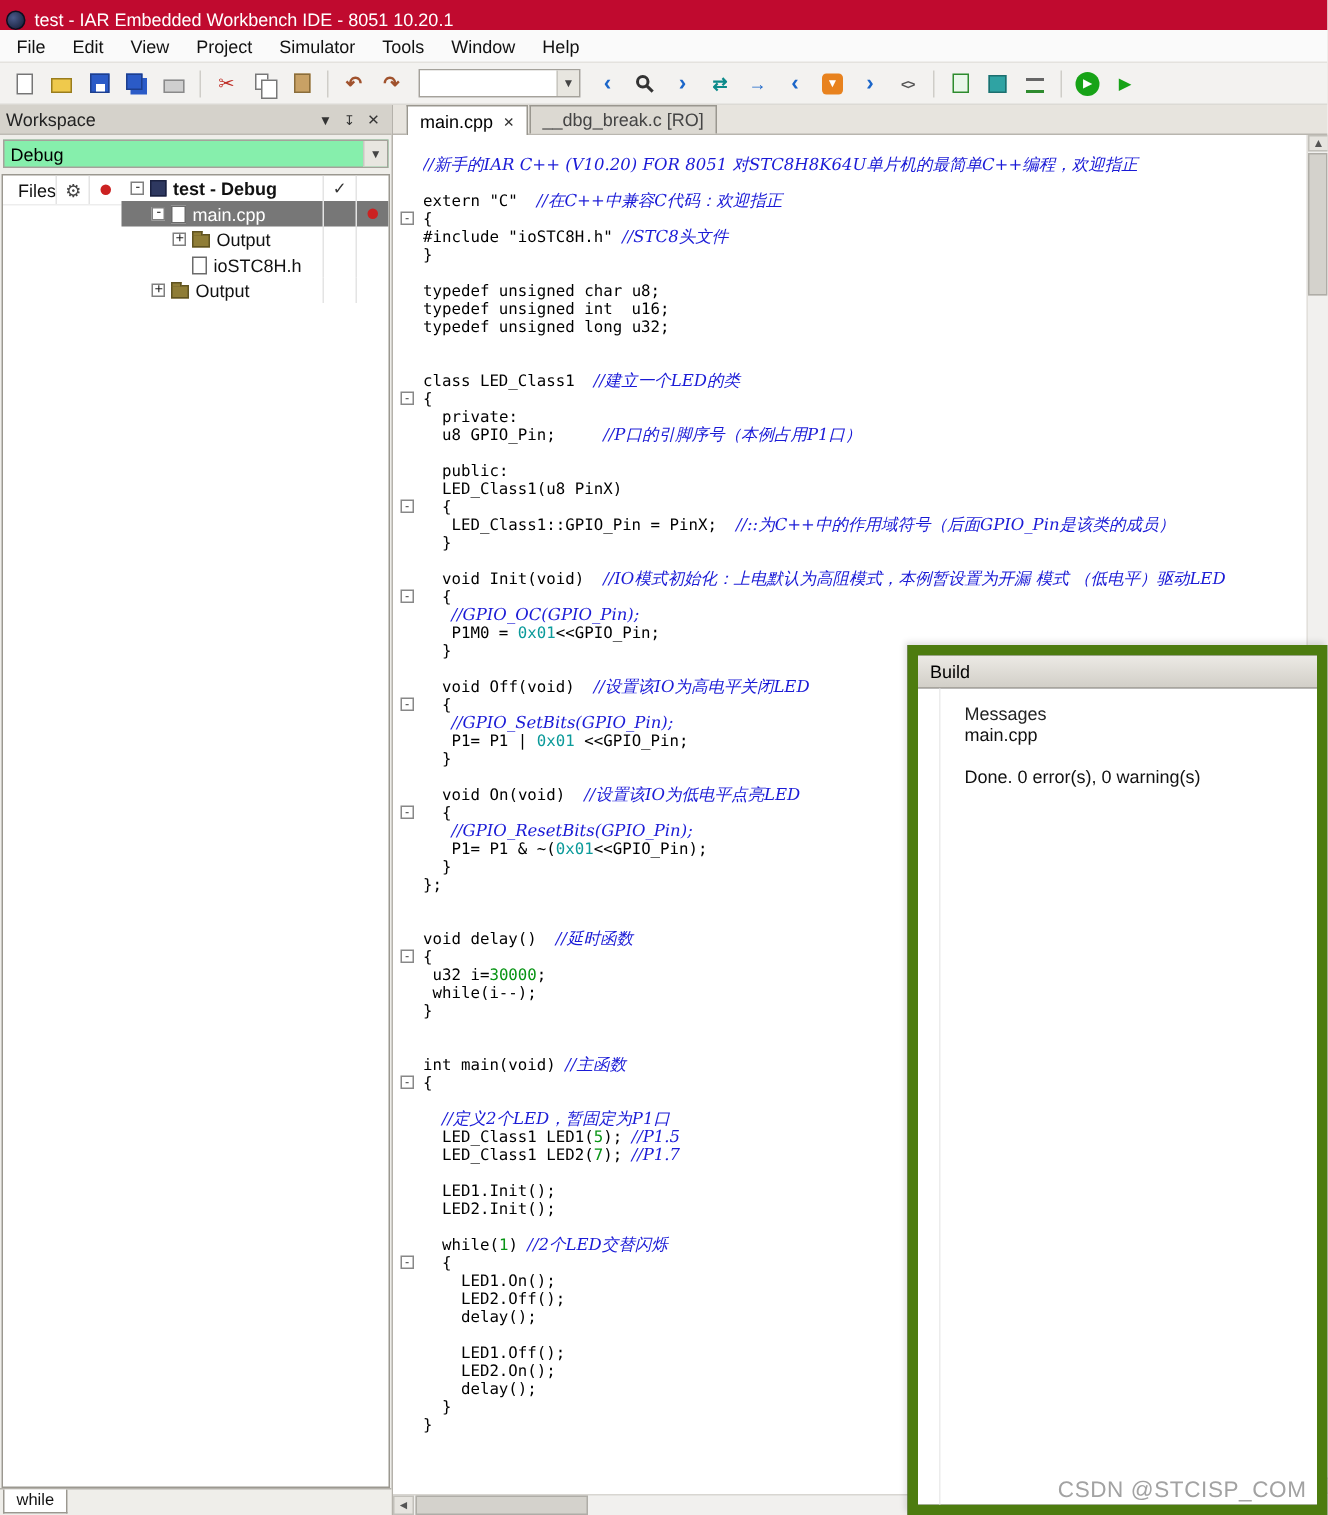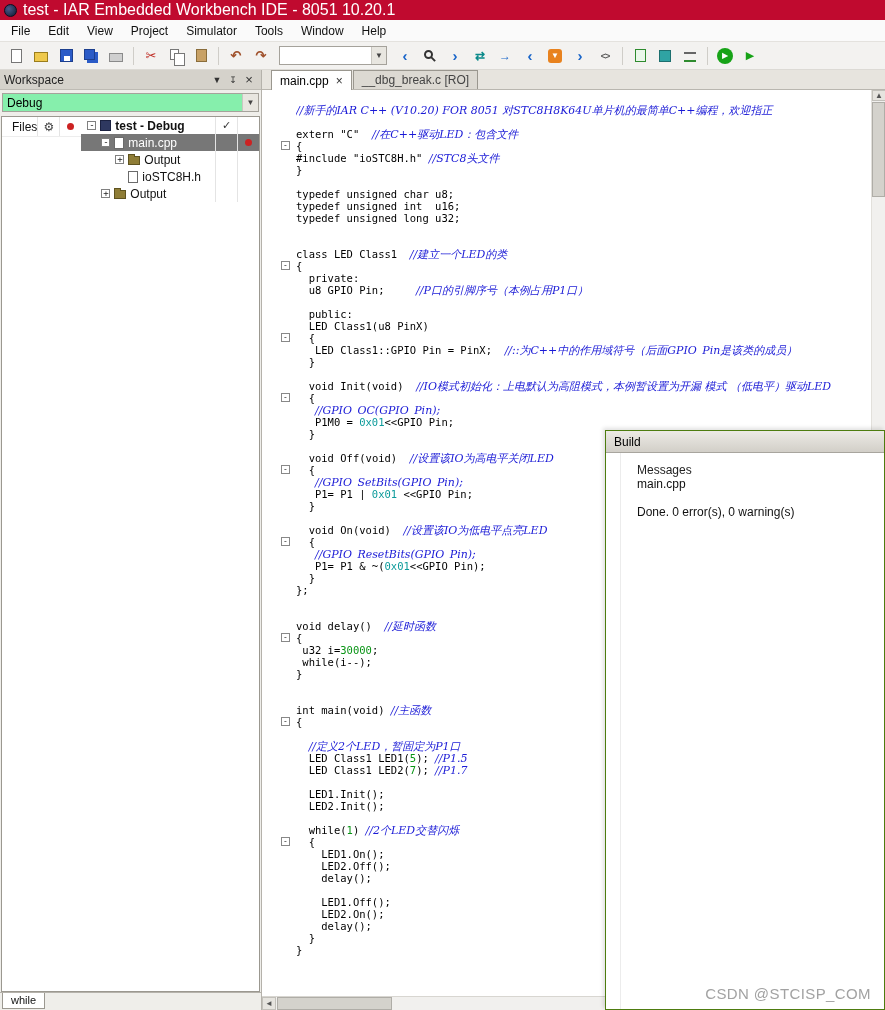--- a/index.html
+++ b/index.html
@@ -1,21 +1,21 @@
 <!DOCTYPE html>
 <html style="--titlebar: #C00A2F; --selection-bg: #777777; --comment: #1A1AD6; --number: #089414; --hex-number: #0B9A9A; --error-dot: #CC2222; --build-titlebar: #ECEAE5;"><head>
 <meta charset="utf-8">
 <style>
   *{margin:0;padding:0;box-sizing:border-box}
   html,body{width:885px;height:1010px;overflow:hidden}
   body{font-family:"Liberation Sans",sans-serif;background:#D8D5CE;position:relative}
   .screen{position:absolute;inset:0;width:885px;height:1010px;overflow:hidden}
 
   
-  .titlebar{position:absolute;top:0;left:0;right:0;height:20px;background:var(--titlebar,#C00A2F);color:#fff;display:flex;align-items:center;gap:6px;padding-left:4px;font-size:16px}
+  .titlebar{position:absolute;top:0;left:0;right:0;height:20px;background:var(--titlebar,#C00A2F);color:#fff;display:flex;align-items:flex-end;gap:6px;padding-left:4px;font-size:12px}
   .app-icon{width:13px;height:13px;border-radius:50%;background:radial-gradient(circle at 35% 35%,#4a5a8a,#101830);border:1px solid #0a0f20;flex:0 0 13px}
 
   
   .menubar{position:absolute;top:20px;left:0;right:0;height:22px;background:#FAFAFA;border-bottom:1px solid #E4E2DE;display:flex;align-items:center;font-size:12px;color:#111;padding-left:2px}
   .menu-item{padding:3px 9px;cursor:default}
 
   
   .toolbar{position:absolute;top:42px;left:0;right:0;height:28px;background:#F3F2F0;border-bottom:1px solid #DCDAD5;display:flex;align-items:center;padding-left:5px;gap:3px}
   .tb-btn{width:22px;height:22px;display:flex;align-items:center;justify-content:center}
   .tb-sep{width:1px;height:18px;background:#CFCDC8;margin:0 3px}
@@ -75,40 +75,40 @@
   .tree-label.bold{font-weight:bold}
   .ws-bottom{height:18px;border-top:1px solid #B5B2AB;background:#EFEEEA;display:flex;align-items:flex-start;padding-left:2px}
   .ws-tab{height:16px;background:#fff;border:1px solid #9B9890;border-top:none;font-size:11px;padding:1px 8px 0 8px;color:#111}
 
   
   .editor{position:absolute;left:262px;top:70px;right:0;bottom:0;background:#fff}
   .tabbar{position:absolute;top:0;left:0;right:0;height:20px;background:#E7E4DE;border-bottom:1px solid #B9B6AF;display:flex;align-items:flex-end;padding-left:9px}
   .etab{height:19px;display:flex;align-items:center;gap:7px;padding:0 8px;font-size:12px;border:1px solid #9A978F;border-bottom:none;margin-right:1px;background:#DCD9D2;color:#444}
   .etab.active{background:#fff;color:#000;height:20px;margin-bottom:-1px}
   .etab-close{font-size:12px;color:#333}
-  .code-wrap{position:absolute;top:20px;left:0;right:14px;bottom:14px;overflow:hidden;padding-top:14px;padding-left:14px;background:#fff}
+  .code-wrap{position:absolute;top:20px;left:0;right:14px;bottom:14px;overflow:hidden;padding-top:14px;background:#fff}
   .code-line{height:12px;display:flex;white-space:pre;font:10.5px/12px "DejaVu Sans Mono",monospace;color:#000}
   .fold-gutter{flex:0 0 20px;display:flex;justify-content:flex-start;padding-left:5px}
   .fold-box{width:9px;height:9px;border:1px solid #888;background:#fff;font:8px/7px "DejaVu Sans Mono",monospace;text-align:center;color:#333;margin-top:1px}
   .code-text{flex:1;overflow:hidden}
   .tk-k{font-weight:normal;color:#000}
   .tk-p{color:#000}
   .tk-c{color:var(--comment,#1A1AD6);font-style:italic;font-family:"DejaVu Serif",serif;font-size:11px}
   .tk-n{color:var(--number,#089414)}
   .tk-h{color:var(--hex-number,#0B9A9A)}
   .hscroll{position:absolute;left:0;right:0;bottom:0;height:14px;background:#F1F0EE;border-top:1px solid #D8D6D1;display:flex;align-items:stretch}
   .sc-btn{width:14px;background:#E6E4DF;border:1px solid #C2C0BA;font-size:8px;color:#555;display:flex;align-items:center;justify-content:center}
   .hs-thumb{width:115px;background:#D4D2CC;border:1px solid #AFADA7;margin-left:1px}
   .hscroll .spacer{flex:1}
   .vscroll{position:absolute;top:20px;right:0;bottom:14px;width:14px;background:#F1F0EE;border-left:1px solid #E2E0DB;display:flex;flex-direction:column}
   .vs-thumb{height:95px;background:#D4D2CC;border:1px solid #AFADA7;margin-top:1px}
   .vscroll .spacer{flex:1}
 
   
-  .build{position:absolute;left:605px;top:430px;right:0;bottom:0;background:#404040;border:1px solid #4d7c0f;z-index:5;box-shadow:-2px -2px 4px rgba(0,0,0,.12)}
+  .build{position:absolute;left:605px;top:430px;right:0;bottom:0;background:#404040;border:7px solid #4d7c0f;z-index:5;box-shadow:-2px -2px 4px rgba(0,0,0,.12)}
   .build-title{height:22px;background:linear-gradient(var(--build-titlebar,#ECEAE5),#D2CFC8);border-bottom:1px solid #A8A59E;font-size:12px;color:#000;padding:4px 8px}
   .build-body{position:absolute;top:22px;left:0;right:0;bottom:0;display:flex;background:#fff}
   .build-gutter{flex:0 0 15px;border-right:1px solid #ECECEC}
   .build-msgs{flex:1;padding:10px 8px 0 16px;font-size:12px;color:#111}
   .build-colhead{color:#222}
   .build-item{margin-bottom:14px;white-space:nowrap}
 
   
   .watermark{position:absolute;right:14px;bottom:8px;font-size:15px;color:#A2A2A2;letter-spacing:.4px;z-index:6}
 </style>
@@ -295,21 +295,21 @@
           <span class="etab-label">main.cpp</span>
           <span class="etab-close">×</span>
         </div>
         <div class="etab">
           <span class="etab-label">__dbg_break.c [RO]</span>
         </div>
       </div>
     <div class="code-wrap">
         <div class="code-line"><span class="fold-gutter"></span><span class="code-text"><span class="tk-c">//新手的IAR C++ (V10.20) FOR 8051 对STC8H8K64U单片机的最简单C++编程，欢迎指正</span></span></div>
         <div class="code-line"><span class="fold-gutter"></span><span class="code-text"></span></div>
-        <div class="code-line"><span class="fold-gutter"></span><span class="code-text"><span class="tk-k">extern</span><span class="tk-p"> "C"  </span><span class="tk-c">//在C++驱动LED：包含文件</span></span></div>
+        <div class="code-line"><span class="fold-gutter"></span><span class="code-text"><span class="tk-k">extern</span><span class="tk-p"> "C"  </span><span class="tk-c">//在C++中兼容C代码：欢迎指正</span></span></div>
         <div class="code-line"><span class="fold-gutter"><span class="fold-box">-</span></span><span class="code-text"><span class="tk-p">{</span></span></div>
         <div class="code-line"><span class="fold-gutter"></span><span class="code-text"><span class="tk-k">#include</span><span class="tk-p"> "ioSTC8H.h" </span><span class="tk-c">//STC8头文件</span></span></div>
         <div class="code-line"><span class="fold-gutter"></span><span class="code-text"><span class="tk-p">}</span></span></div>
         <div class="code-line"><span class="fold-gutter"></span><span class="code-text"></span></div>
         <div class="code-line"><span class="fold-gutter"></span><span class="code-text"><span class="tk-k">typedef unsigned char</span><span class="tk-p"> u8;</span></span></div>
         <div class="code-line"><span class="fold-gutter"></span><span class="code-text"><span class="tk-k">typedef unsigned int</span><span class="tk-p">  u16;</span></span></div>
         <div class="code-line"><span class="fold-gutter"></span><span class="code-text"><span class="tk-k">typedef unsigned long</span><span class="tk-p"> u32;</span></span></div>
         <div class="code-line"><span class="fold-gutter"></span><span class="code-text"></span></div>
         <div class="code-line"><span class="fold-gutter"></span><span class="code-text"></span></div>
         <div class="code-line"><span class="fold-gutter"></span><span class="code-text"><span class="tk-k">class</span><span class="tk-p"> LED_Class1  </span><span class="tk-c">//建立一个LED的类</span></span></div>

